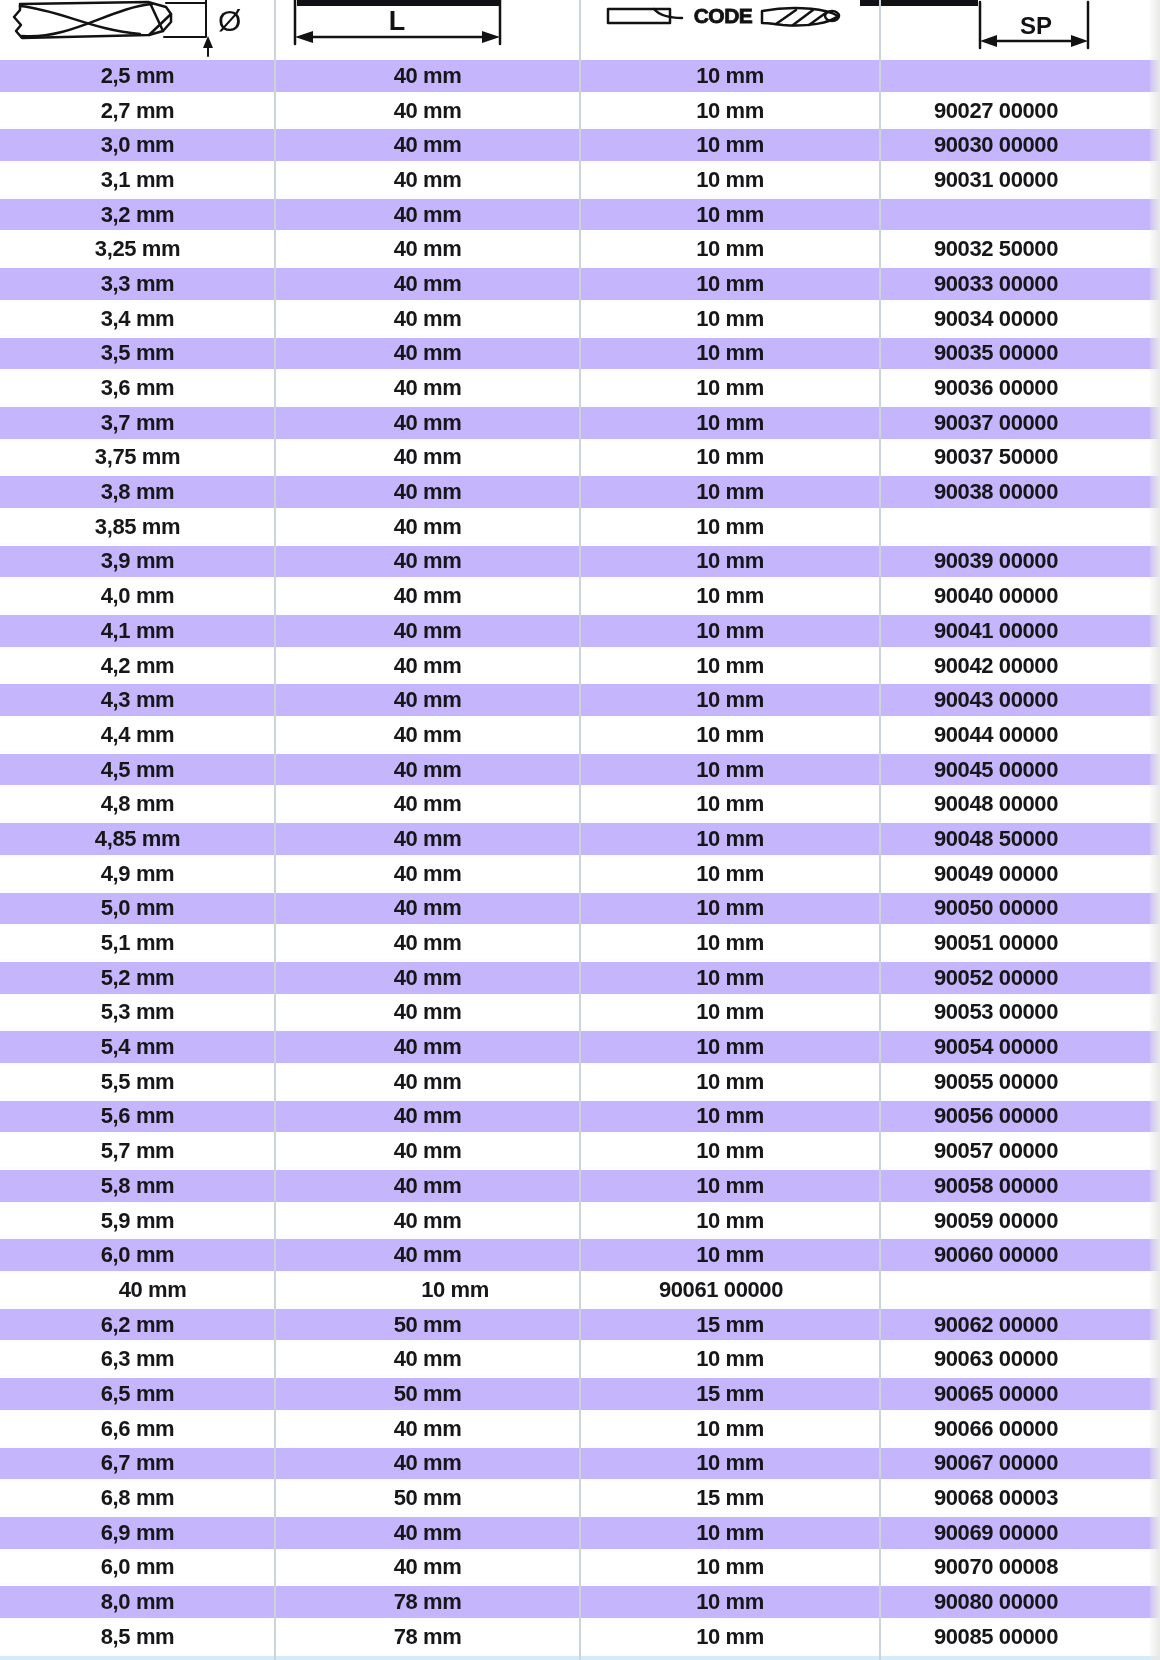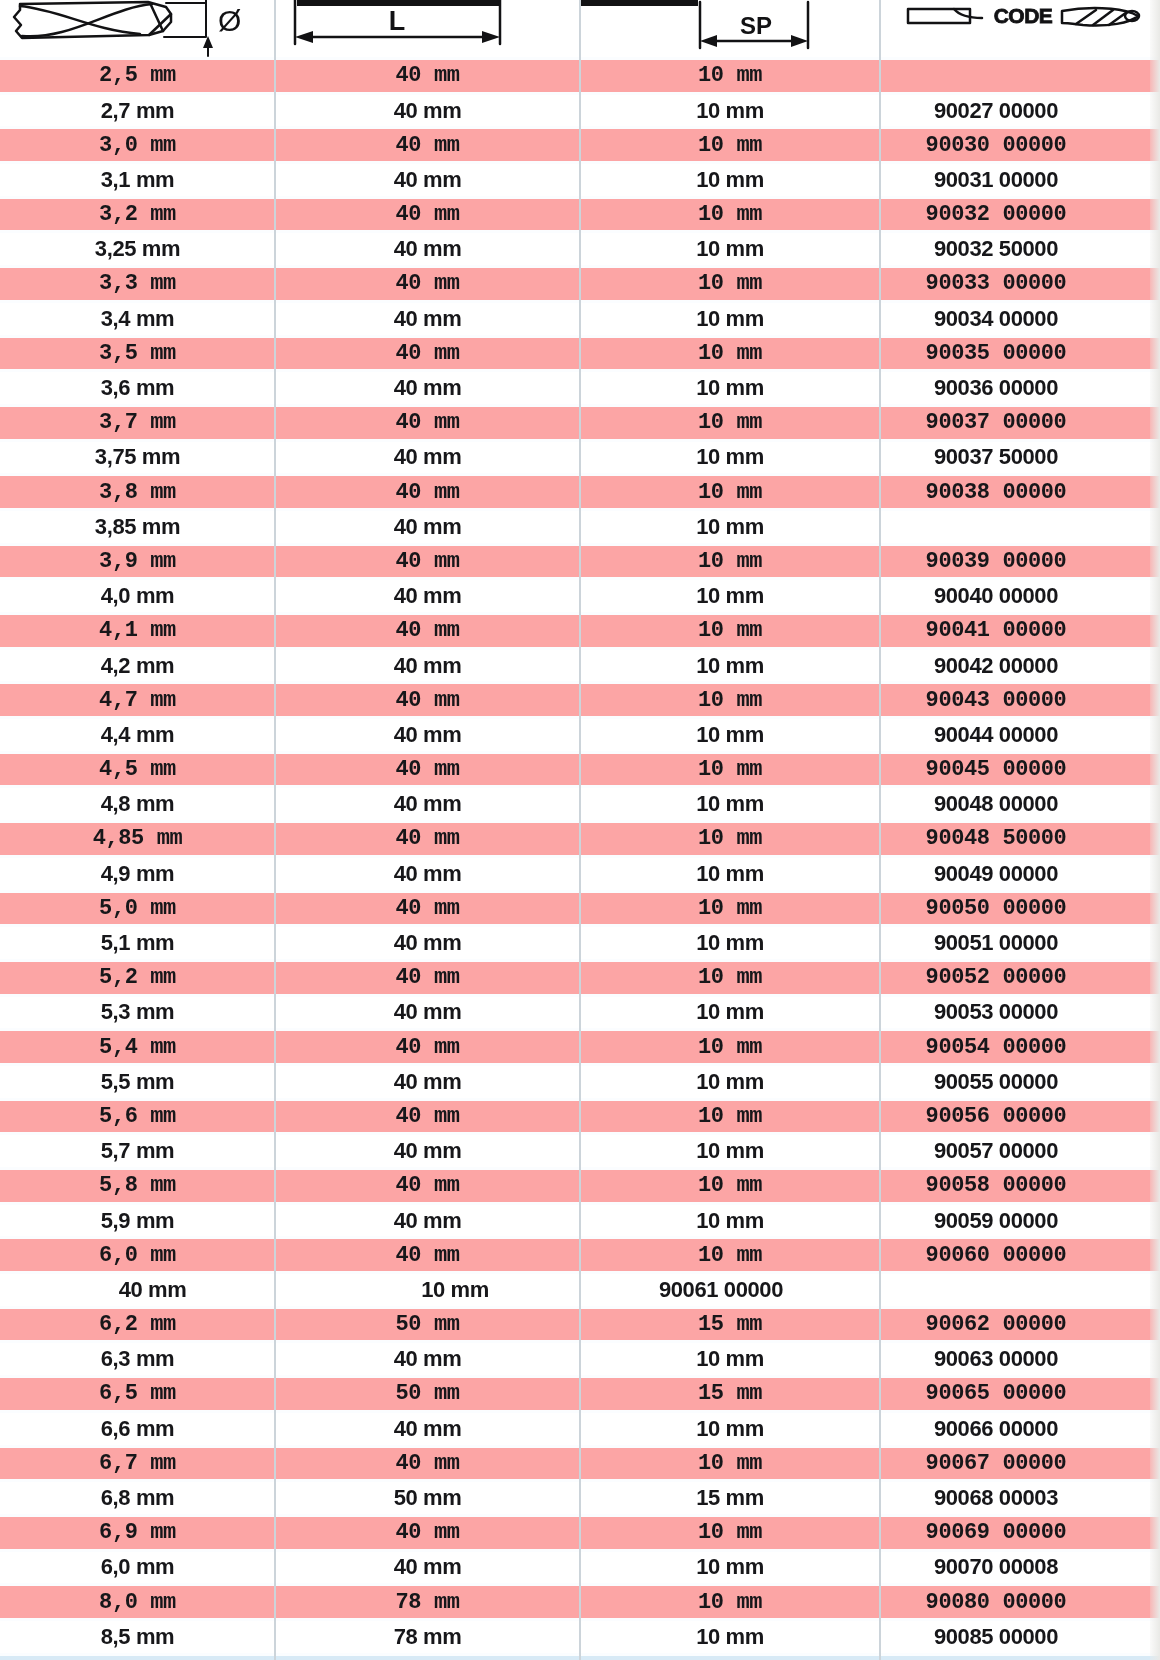--- a/index.html
+++ b/index.html
@@ -39,21 +39,21 @@
   .v3 { left: 879px; }
   
   .tbody { position: absolute; top: 57px; left: 0; width: 1160px; }
   .row {
     display: flex;
     height: 34.7px;
     box-sizing: border-box;
     border-top: 3px solid #fbfdff;
     align-items: center;
   }
-  .row.alt  { background: #fca5a5; font-family: Liberation Mono, monospace; }
+  .row.alt  { background: #c4b5fd; }
   .row.base { background: #ffffff; }
   .cell {
     height: 100%;
     display: flex;
     align-items: center;
     justify-content: center;
     font-size: 22px;
     font-weight: 700;
     letter-spacing: -0.4px;
     white-space: nowrap;
@@ -103,50 +103,50 @@
     </div>
 
     <div class="th c2">
       <svg width="305" height="57" viewBox="0 0 305 57">
         <path class="ink-thick" d="M22,3 H224"></path>
         <path class="ink" d="M20,0 V44 M225,0 V44"></path>
         <path class="ink" d="M34,37 H212"></path>
         <polygon class="ink-fill" points="20,37 38,31 38,43"></polygon>
         <polygon class="ink-fill" points="225,37 207,31 207,43"></polygon>
         <text x="122" y="30" font-size="27" font-weight="700" text-anchor="middle">L</text>
-      </svg>
-    </div>
-
-    <div class="th c3">
-      <svg width="300" height="57" viewBox="0 0 300 57">
-        <path class="ink-thick" d="M0,3 H118"></path>
-        <path class="ink" d="M120,2 V48 M228,2 V48"></path>
-        <path class="ink" d="M133,41 H216"></path>
-        <polygon class="ink-fill" points="120,41 137,35 137,47"></polygon>
-        <polygon class="ink-fill" points="228,41 211,35 211,47"></polygon>
-        <text x="176" y="34" font-size="24" font-weight="700" text-anchor="middle">SP</text>
       </svg>
     </div>
 
     <div class="th c4">
       <svg width="280" height="57" viewBox="0 0 280 57">
         <g>
           <rect class="ink" x="28" y="9" width="62" height="14"></rect>
           <path class="ink" d="M74,9 C80,16 90,18 102,18"></path>
         </g>
         <text x="143" y="23" font-size="21" font-weight="700" text-anchor="middle" letter-spacing="-0.5" stroke="#121214" stroke-width="0.8">CODE</text>
         <g>
           <path class="ink" d="M182,11 C210,6 238,8 252,13 L258,16 C250,23 228,27 203,25 C194,24 186,23 182,23 Z"></path>
           <path class="ink" d="M196,24 L216,10"></path>
           <path class="ink" d="M213,25 L233,10"></path>
           <path class="ink" d="M229,25 L247,12"></path>
           <ellipse class="ink" cx="252" cy="16" rx="7" ry="5"></ellipse>
         </g>
       </svg>
     </div>
+
+    <div class="th c3">
+      <svg width="300" height="57" viewBox="0 0 300 57">
+        <path class="ink-thick" d="M0,3 H118"></path>
+        <path class="ink" d="M120,2 V48 M228,2 V48"></path>
+        <path class="ink" d="M133,41 H216"></path>
+        <polygon class="ink-fill" points="120,41 137,35 137,47"></polygon>
+        <polygon class="ink-fill" points="228,41 211,35 211,47"></polygon>
+        <text x="176" y="34" font-size="24" font-weight="700" text-anchor="middle">SP</text>
+      </svg>
+    </div>
   </div>
 
   <div class="tbody">
       <div class="row alt">
       <div class="cell c1">2,5 mm</div>
       <div class="cell c2">40 mm</div>
       <div class="cell c3">10 mm</div>
     </div>
       <div class="row base">
       <div class="cell c1">2,7 mm</div>
@@ -163,21 +163,20 @@
       <div class="row base">
       <div class="cell c1">3,1 mm</div>
       <div class="cell c2">40 mm</div>
       <div class="cell c3">10 mm</div>
       <div class="cell c4 code">90031 00000</div>
     </div>
       <div class="row alt">
       <div class="cell c1">3,2 mm</div>
       <div class="cell c2">40 mm</div>
       <div class="cell c3">10 mm</div>
-      <div class="cell c4 code">90032 00000</div>
     </div>
       <div class="row base">
       <div class="cell c1">3,25 mm</div>
       <div class="cell c2">40 mm</div>
       <div class="cell c3">10 mm</div>
       <div class="cell c4 code">90032 50000</div>
     </div>
       <div class="row alt">
       <div class="cell c1">3,3 mm</div>
       <div class="cell c2">40 mm</div>
@@ -243,21 +242,21 @@
       <div class="cell c3">10 mm</div>
       <div class="cell c4 code">90041 00000</div>
     </div>
       <div class="row base">
       <div class="cell c1">4,2 mm</div>
       <div class="cell c2">40 mm</div>
       <div class="cell c3">10 mm</div>
       <div class="cell c4 code">90042 00000</div>
     </div>
       <div class="row alt">
-      <div class="cell c1">4,7 mm</div>
+      <div class="cell c1">4,3 mm</div>
       <div class="cell c2">40 mm</div>
       <div class="cell c3">10 mm</div>
       <div class="cell c4 code">90043 00000</div>
     </div>
       <div class="row base">
       <div class="cell c1">4,4 mm</div>
       <div class="cell c2">40 mm</div>
       <div class="cell c3">10 mm</div>
       <div class="cell c4 code">90044 00000</div>
     </div>

